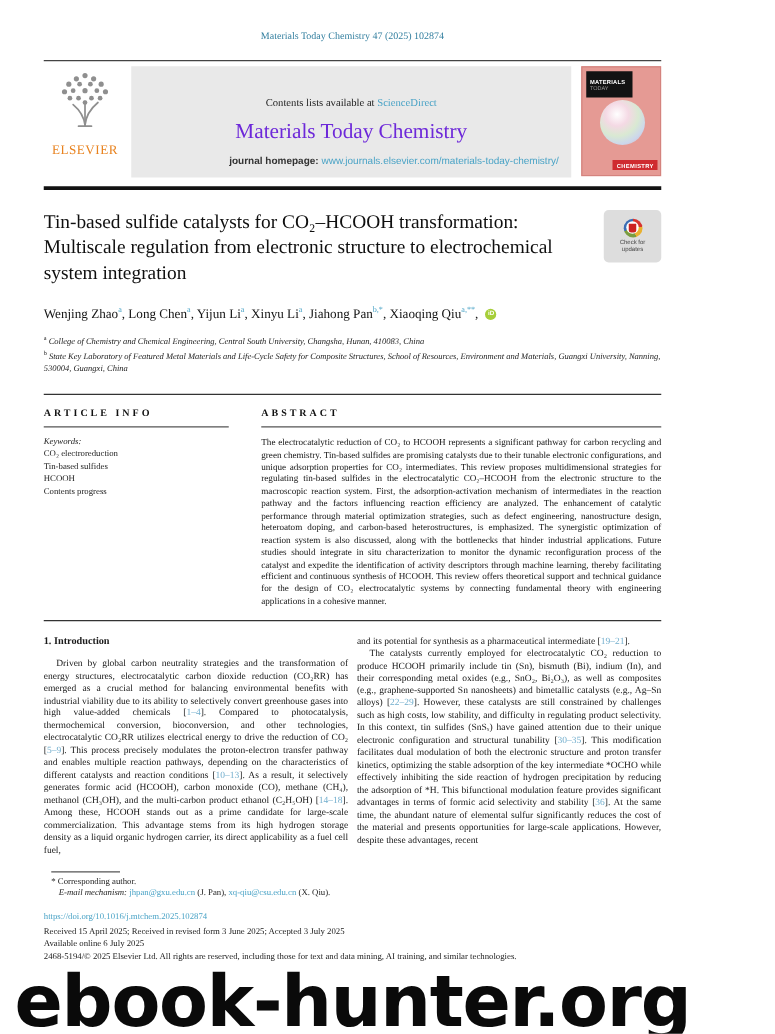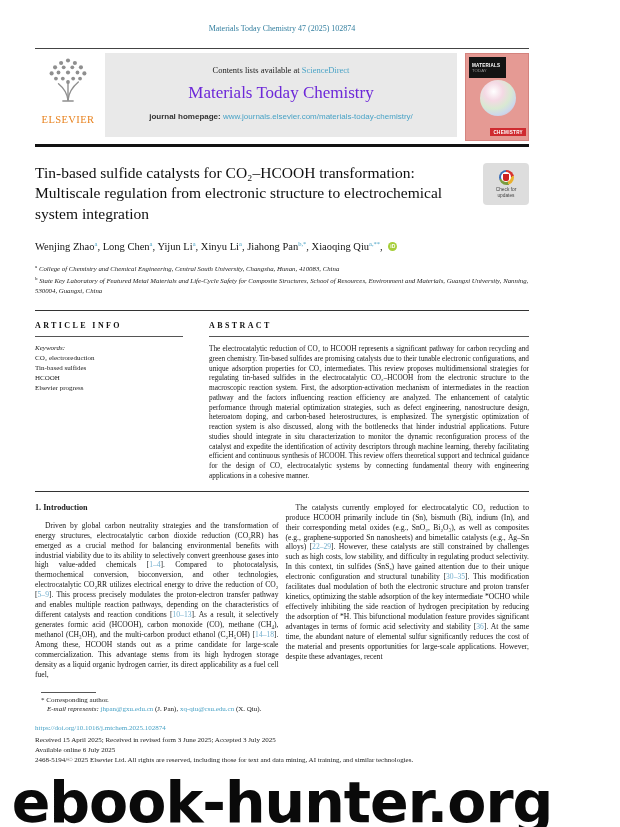--- a/index.html
+++ b/index.html
@@ -13,24 +13,24 @@
   .citation { text-align:center; padding-top:24px; font-size:8px; color:#337f9f; }
   .rule { margin:0 35px; border:0; }
   .rule.thin { border-top:1px solid #444; margin-top:15px; }
   .rule.thick { border-top:3px solid #121212; margin-top:3px; }
   .rule.mid { border-top:1px solid #333; }
 
   
   .header-row { display:flex; margin:0 35px; align-items:stretch; }
   .elsevier { width:66px; padding-top:6px; text-align:center; }
   .elsevier .els-text { font-size:10.5px; color:#e8821e; letter-spacing:.4px; margin-top:1px; }
-  .masthead { flex:1; background:#e9e9e9; margin:4px 8px 4px 4px; text-align:center; padding:12px 10px 9px; }
+  .masthead { flex:1; background:#e9e9e9; margin:4px 8px 4px 4px; text-align:center; padding:24px 10px 9px; }
   .contents-line { font-size:8.5px; color:#222; }
   .journal-name { font-size:17px; color:#6d28d9; margin:8px 0 9px; }
-  .homepage-line { font-size:8px; font-family:"Liberation Sans",sans-serif; font-weight:bold; color:#333; }
+  .homepage-line { font-size:8px; font-family:"Liberation Sans",sans-serif; font-weight:bold; color:#333;text-align:right; }
   .link { color:#4aa3c6; text-decoration:none; cursor:pointer; }
   .homepage-line .link { font-weight:normal; }
 
   .cover { width:64px; height:88px; background:#e59a94; position:relative; margin-top:4px; overflow:hidden; box-shadow:0 0 0 1px #d4837e inset; }
   .cover-black { position:absolute; top:4px; left:4px; width:37px; height:21px; background:#131313; padding:2px 3px; }
   .cover-black .cb-line1 { color:#ffffff; font-family:"Liberation Sans",sans-serif; font-weight:bold; font-size:4.6px; letter-spacing:.2px; margin-top:4px;}
   .cover-black .cb-line2 { color:#9a9a9a; font-family:"Liberation Sans",sans-serif; font-size:4.4px; }
   .cover-sphere { position:absolute; top:27px; left:15px; width:36px; height:36px; border-radius:50%;
     background:radial-gradient(circle at 38% 32%, #ffffff 0%, #f4d9e4 28%, #d9e9d2 52%, #ccd7ec 72%, #dba8ab 100%); }
   .cover-badge { position:absolute; right:3px; bottom:5px; background:#cf2b30; color:#fff;
@@ -173,46 +173,47 @@
   <div class="rule mid" style="margin-top:13px"></div>
 
   <div class="info-abstract">
     <div class="col-info">
       <div class="sec-head">ARTICLE INFO</div>
       <div class="head-rule"></div>
       <div class="kw-label">Keywords:</div>
       <div class="kw">CO₂ electroreduction</div>
       <div class="kw">Tin-based sulfides</div>
       <div class="kw">HCOOH</div>
-      <div class="kw">Elsevier progress</div>
+      <div class="kw">Contents progress</div>
     </div>
     <div class="col-abs">
       <div class="sec-head">ABSTRACT</div>
       <div class="head-rule"></div>
       <p class="abs-text reftext">The electrocatalytic reduction of CO₂ to HCOOH represents a significant pathway for carbon recycling and green chemistry. Tin-based sulfides are promising catalysts due to their tunable electronic configurations, and unique adsorption properties for CO₂ intermediates. This review proposes multidimensional strategies for regulating tin-based sulfides in the electrocatalytic CO₂–HCOOH from the electronic structure to the macroscopic reaction system. First, the adsorption-activation mechanism of intermediates in the reaction pathway and the factors influencing reaction efficiency are analyzed. The enhancement of catalytic performance through material optimization strategies, such as defect engineering, nanostructure design, heteroatom doping, and carbon-based heterostructures, is emphasized. The synergistic optimization of reaction system is also discussed, along with the bottlenecks that hinder industrial applications. Future studies should integrate in situ characterization to monitor the dynamic reconfiguration process of the catalyst and expedite the identification of activity descriptors through machine learning, thereby facilitating efficient and continuous synthesis of HCOOH. This review offers theoretical support and technical guidance for the design of CO₂ electrocatalytic systems by connecting fundamental theory with engineering applications in a cohesive manner.</p>
     </div>
   </div>
 
   <div class="rule mid" style="margin-top:10px"></div>
 
   <div class="intro">
     <div class="col">
       <div class="intro-head">1.  Introduction</div>
       <p class="body-text indent reftext">Driven by global carbon neutrality strategies and the transformation of energy structures, electrocatalytic carbon dioxide reduction (CO₂RR) has emerged as a crucial method for balancing environmental benefits with industrial viability due to its ability to selectively convert greenhouse gases into high value-added chemicals [<span class="ref">1–4</span>]. Compared to photocatalysis, thermochemical conversion, bioconversion, and other technologies, electrocatalytic CO₂RR utilizes electrical energy to drive the reduction of CO₂ [<span class="ref">5–9</span>]. This process precisely modulates the proton-electron transfer pathway and enables multiple reaction pathways, depending on the characteristics of different catalysts and reaction conditions [<span class="ref">10–13</span>]. As a result, it selectively generates formic acid (HCOOH), carbon monoxide (CO), methane (CH₄), methanol (CH₃OH), and the multi-carbon product ethanol (C₂H₅OH) [<span class="ref">14–18</span>]. Among these, HCOOH stands out as a prime candidate for large-scale commercialization. This advantage stems from its high hydrogen storage density as a liquid organic hydrogen carrier, its direct applicability as a fuel cell fuel,</p>
     </div>
     <div class="col">
+      <p class="body-text reftext">and its potential for synthesis as a pharmaceutical intermediate [<span class="ref">19–21</span>].</p>
       <p class="body-text indent reftext">The catalysts currently employed for electrocatalytic CO₂ reduction to produce HCOOH primarily include tin (Sn), bismuth (Bi), indium (In), and their corresponding metal oxides (e.g., SnO₂, Bi₂O₃), as well as composites (e.g., graphene-supported Sn nanosheets) and bimetallic catalysts (e.g., Ag–Sn alloys) [<span class="ref">22–29</span>]. However, these catalysts are still constrained by challenges such as high costs, low stability, and difficulty in regulating product selectivity. In this context, tin sulfides (SnSₓ) have gained attention due to their unique electronic configuration and structural tunability [<span class="ref">30–35</span>]. This modification facilitates dual modulation of both the electronic structure and proton transfer kinetics, optimizing the stable adsorption of the key intermediate *OCHO while effectively inhibiting the side reaction of hydrogen precipitation by reducing the adsorption of *H. This bifunctional modulation feature provides significant advantages in terms of formic acid selectivity and stability [<span class="ref">36</span>]. At the same time, the abundant nature of elemental sulfur significantly reduces the cost of the material and presents opportunities for large-scale applications. However, despite these advantages, recent</p>
     </div>
   </div>
 
   <div class="footnote">
     <div class="fn-rule"></div>
     <div class="fn-line">* Corresponding author.</div>
     <div class="fn-line" style="padding-left:12px">
-      <span class="em-label">E-mail represents:</span>
+      <span class="em-label">E-mail mechanism:</span>
       <a class="link">jhpan@gxu.edu.cn</a>
       <span>(J. Pan),</span>
       <a class="link">xq-qiu@csu.edu.cn</a>
       <span>(X. Qiu).</span>
     </div>
   </div>
 
   <div class="pub">
     <a class="doi link">https://doi.org/10.1016/j.mtchem.2025.102874</a>
     <div>Received 15 April 2025; Received in revised form 3 June 2025; Accepted 3 July 2025</div>

